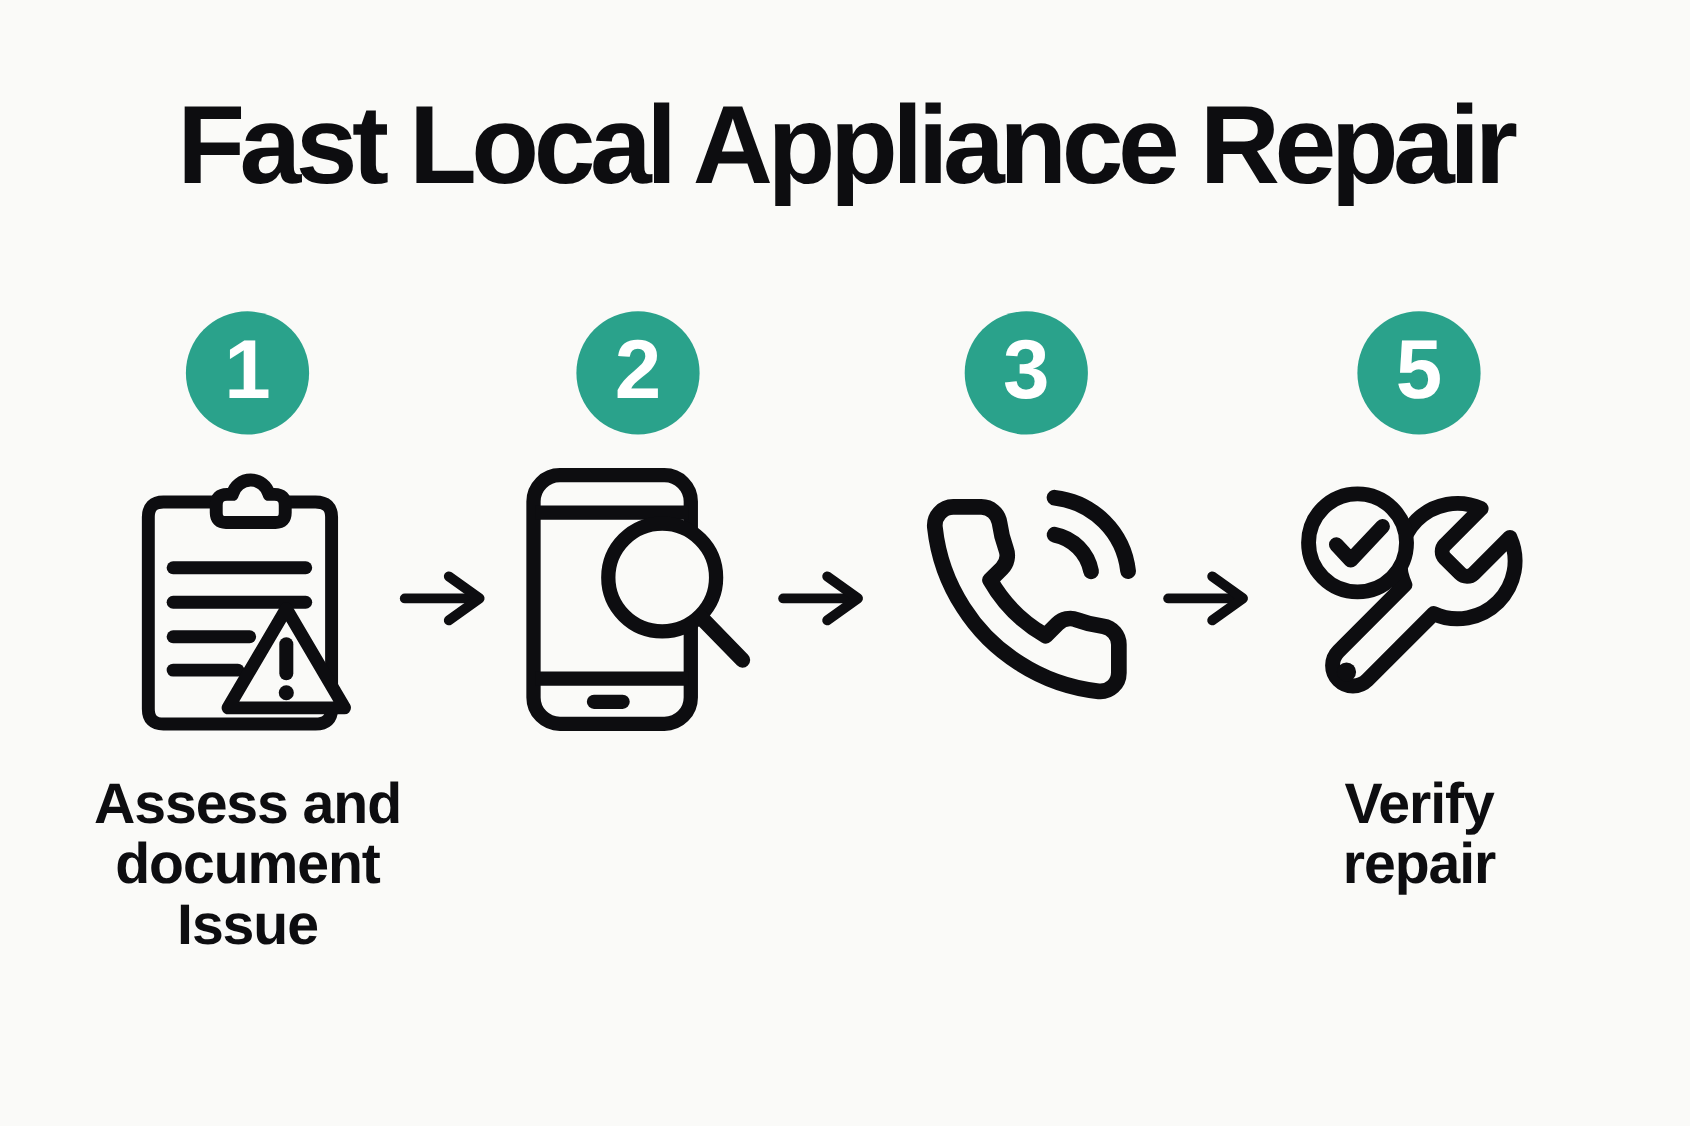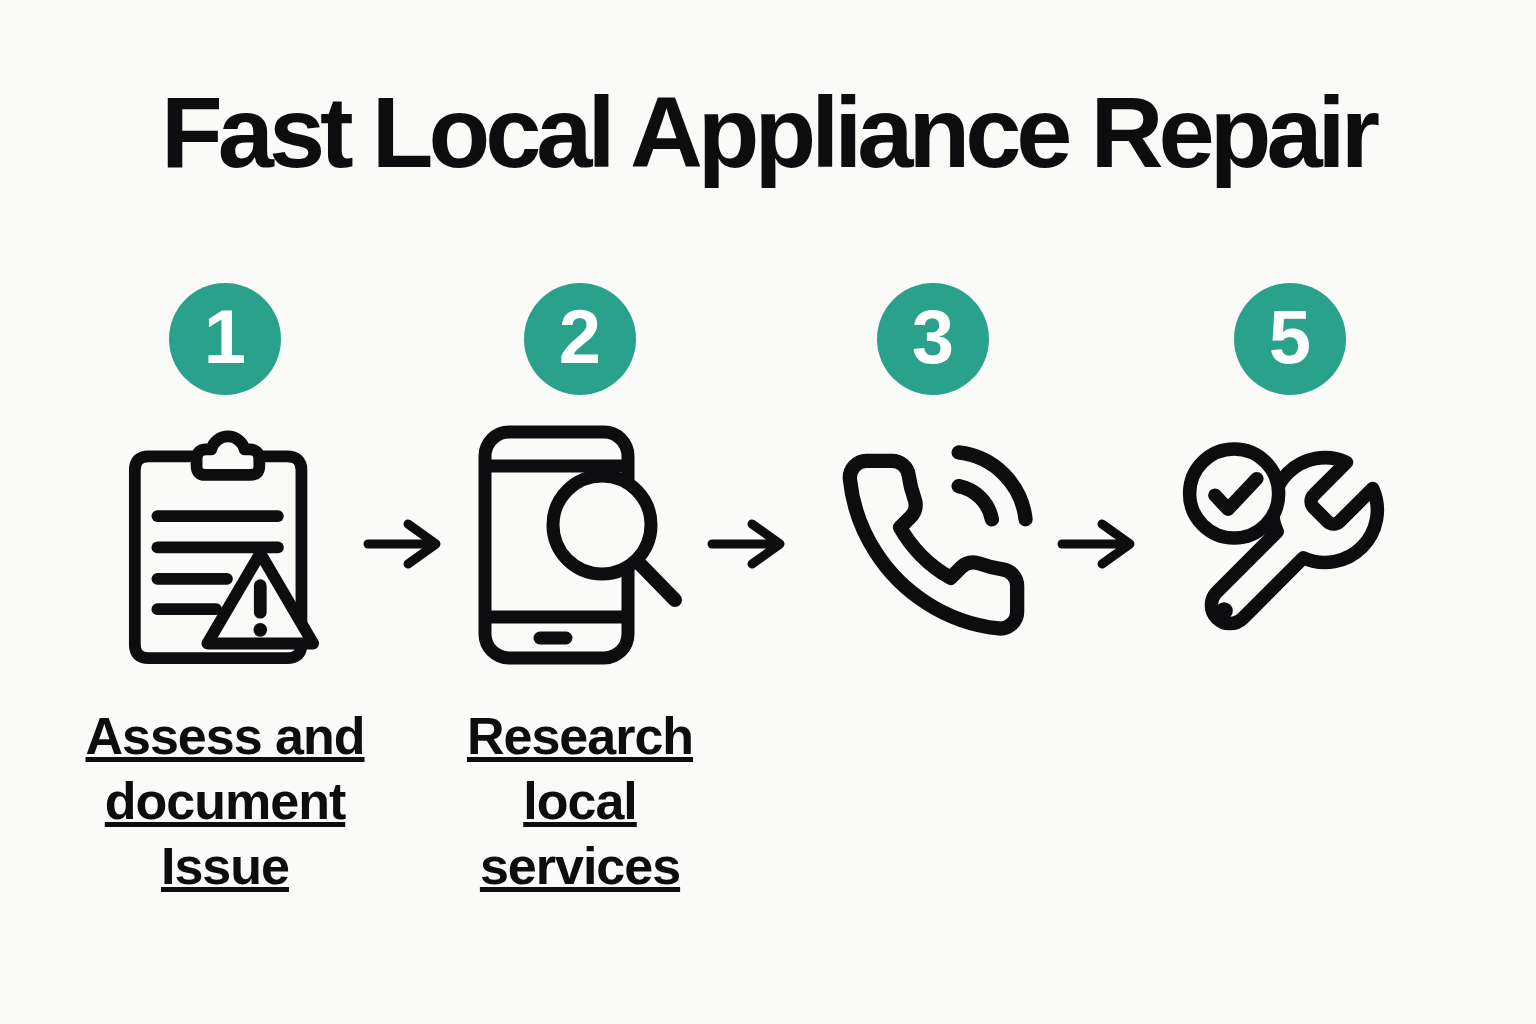--- a/index.html
+++ b/index.html
@@ -35,24 +35,23 @@
     color:var(--badge-num);font-size:76px;font-weight:700;line-height:1;
     transform:translateY(-2px);
   }
   .icon-box{
     height:250px;margin-top:25px;
     display:flex;align-items:center;justify-content:center;
     color:var(--ink);
   }
   .label{
     margin-top:34px;
-    font-size:52px;font-weight:700;line-height:65px;
+    font-size:52px;font-weight:700;line-height:55px;
     letter-spacing:-1px;text-align:center;white-space:pre-line;
     color:var(--ink);
-    text-decoration:underline;
   }
   .connector{
     position:absolute;top:515px;color:var(--ink);
   }
   .connector-1{left:361px;}
   .connector-2{left:705px;}
   .connector-3{left:1055px;}
   svg{display:block;}
 </style>
 </head>
@@ -98,23 +97,20 @@
     <div class="icon-box">
       <svg width="205" height="240" viewBox="0 0 205 240" fill="none" stroke="currentColor" stroke-width="13">
         <rect x="7" y="7" width="143" height="226" rx="24"></rect>
         <path d="M9 41 H148"></path>
         <path d="M9 192 H148"></path>
         <path d="M62 213 H88" stroke-linecap="round"></path>
         <circle cx="124" cy="100" r="49" fill="var(--bg)"></circle>
         <path d="M159 136 L197 175" stroke-width="14" stroke-linecap="round"></path>
       </svg>
     </div>
-    <p class="label">Research
-local
-services</p>
   </section>
 
   <div class="connector connector-2">
     <svg width="86" height="58" viewBox="0 0 86 58" fill="none" stroke="currentColor" stroke-width="9" stroke-linecap="round" stroke-linejoin="round">
       <path d="M7 29 H65"></path>
       <path d="M47 9 L75 29 L47 49"></path>
     </svg>
   </div>
 
   <section class="step step-3">
@@ -142,15 +138,17 @@
       <span>5</span>
     </div>
     <div class="icon-box">
       <svg width="224" height="220" viewBox="-0.6 -0.6 25.2 25.2" fill="none" stroke="currentColor" stroke-width="1.55" stroke-linecap="round" stroke-linejoin="round">
         <path d="M14.7 6.3a1 1 0 0 0 0 1.4l1.6 1.6a1 1 0 0 0 1.4 0l3.77-3.77a6 6 0 0 1-7.94 7.94l-6.91 6.91a2.12 2.12 0 0 1-3-3l6.91-6.91a6 6 0 0 1 7.94-7.94l-3.76 3.76z"></path>
         <circle cx="4.45" cy="19.55" r="1" fill="currentColor" stroke="none"></circle>
         <circle cx="5.6" cy="6.1" r="5.1" fill="var(--bg)"></circle>
         <path d="M3.4 6.3 L4.9 7.9 L8.2 4.4"></path>
       </svg>
     </div>
+    <p class="label">Verify
+repair</p>
   </section>
 
 </div>
 
 </body></html>

